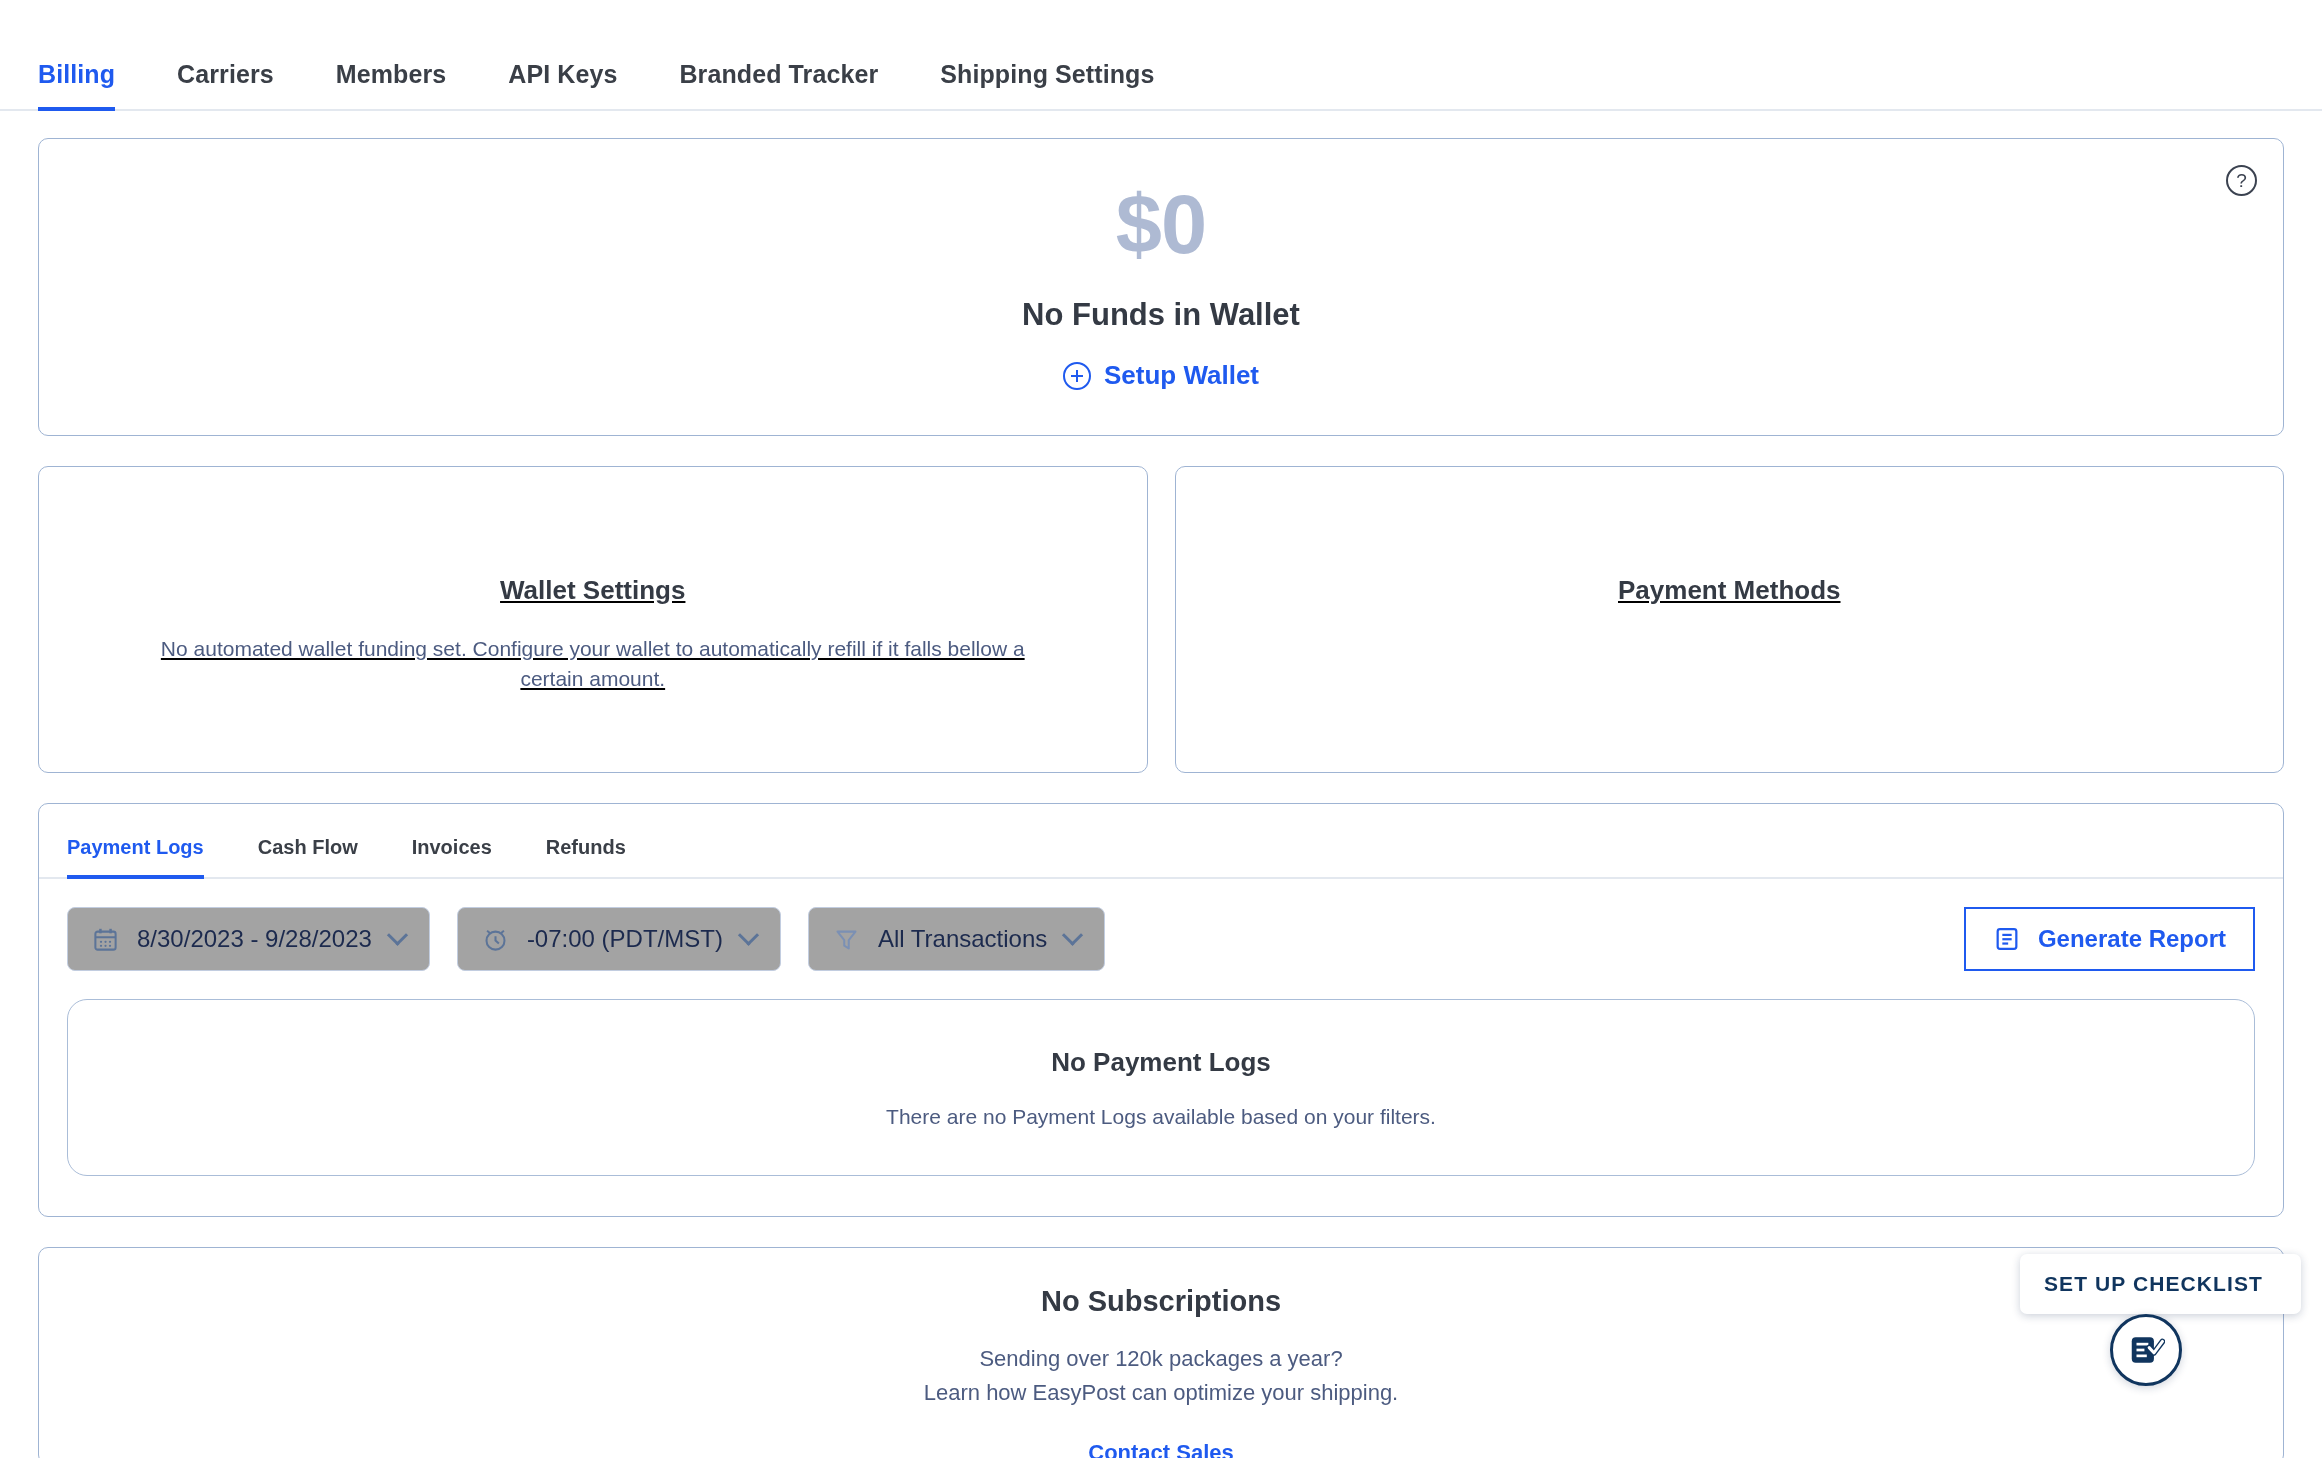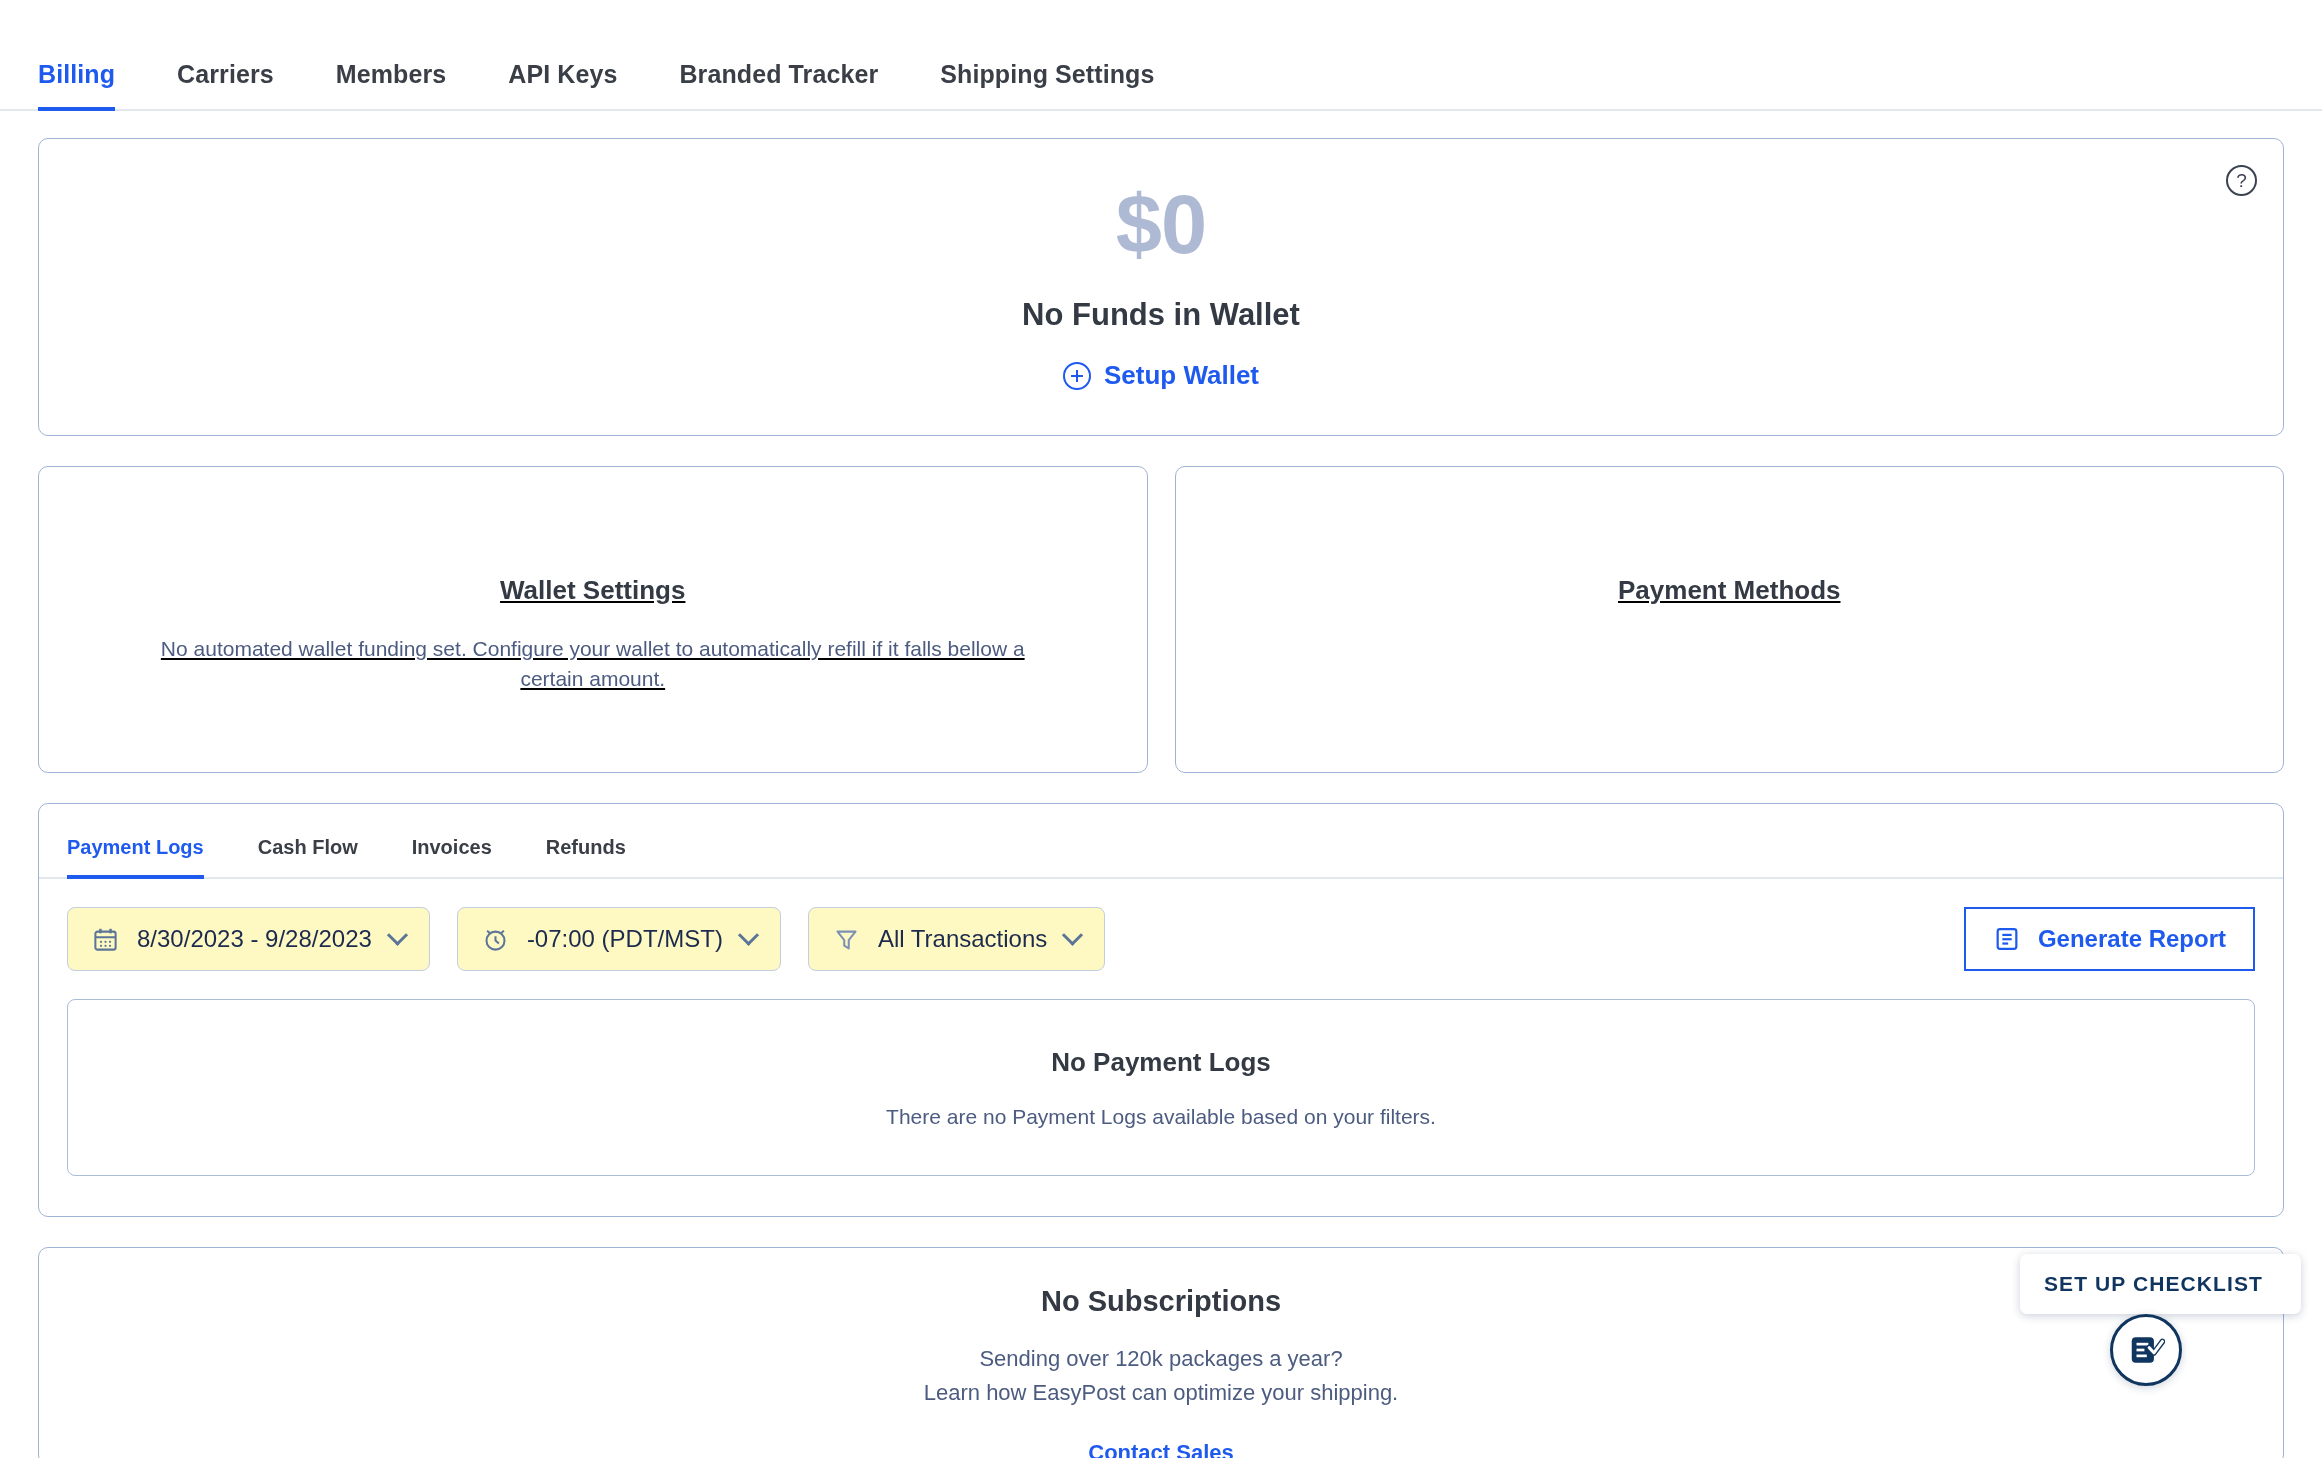--- a/index.html
+++ b/index.html
@@ -184,21 +184,21 @@
     gap: 27px;
   }
   .filter-pill {
     display: flex;
     align-items: center;
     gap: 18px;
     height: 64px;
     padding: 0 24px;
     border: 1px solid #c2cde0;
     border-radius: 8px;
-    background: #fef9c3;
+    background: #a3a3a3;
     cursor: pointer;
     white-space: nowrap;
   }
   .filter-text {
     font-size: 24px;
     color: #1c2a4e;
     font-weight: 400;
   }
   .chev {
     width: 15px; height: 15px;
@@ -221,21 +221,21 @@
     color: #1f5aef;
     font-size: 24px;
     font-weight: 700;
     cursor: pointer;
     white-space: nowrap;
   }
 
   .empty-box {
     margin: 28px 28px 0 28px;
     border: 1px solid #aabdd8;
-    border-radius: 8px;
+    border-radius: 20px;
     height: 177px;
     display: flex;
     flex-direction: column;
     align-items: center;
     justify-content: center;
   }
   .empty-title {
     font-size: 26px;
     font-weight: 700;
     color: #343a44;

